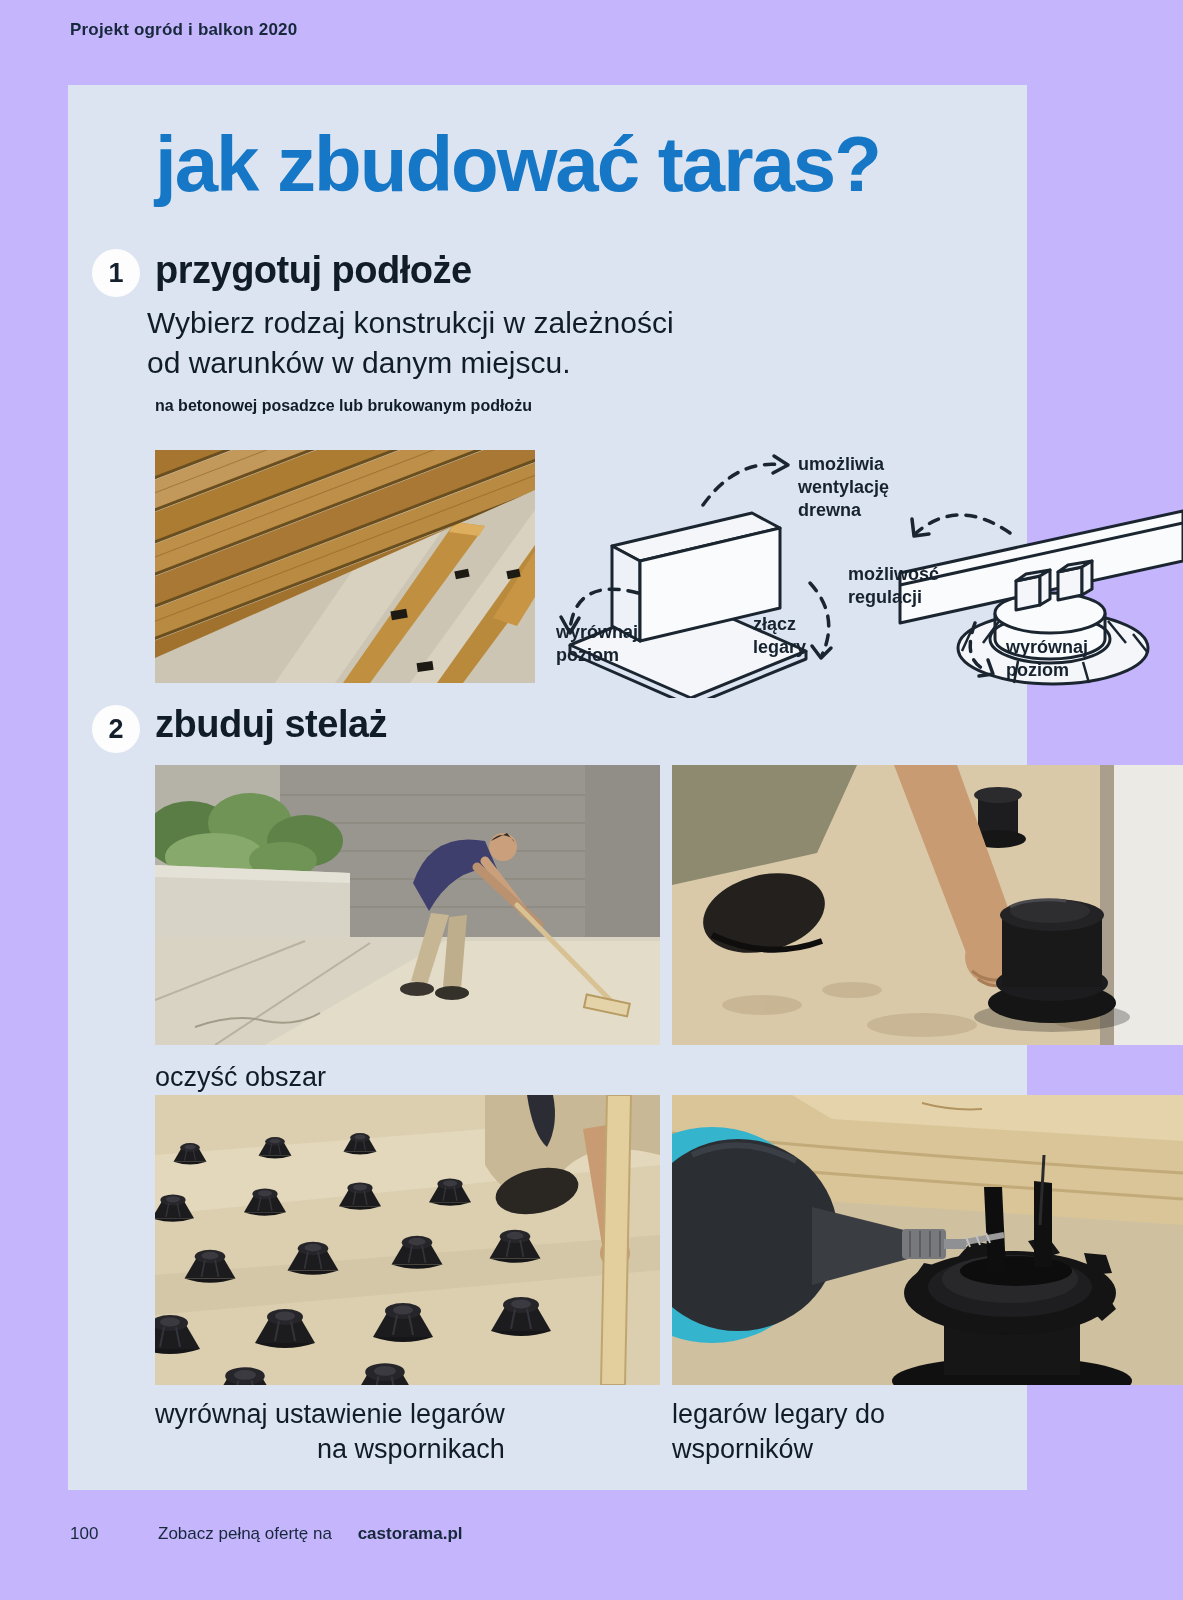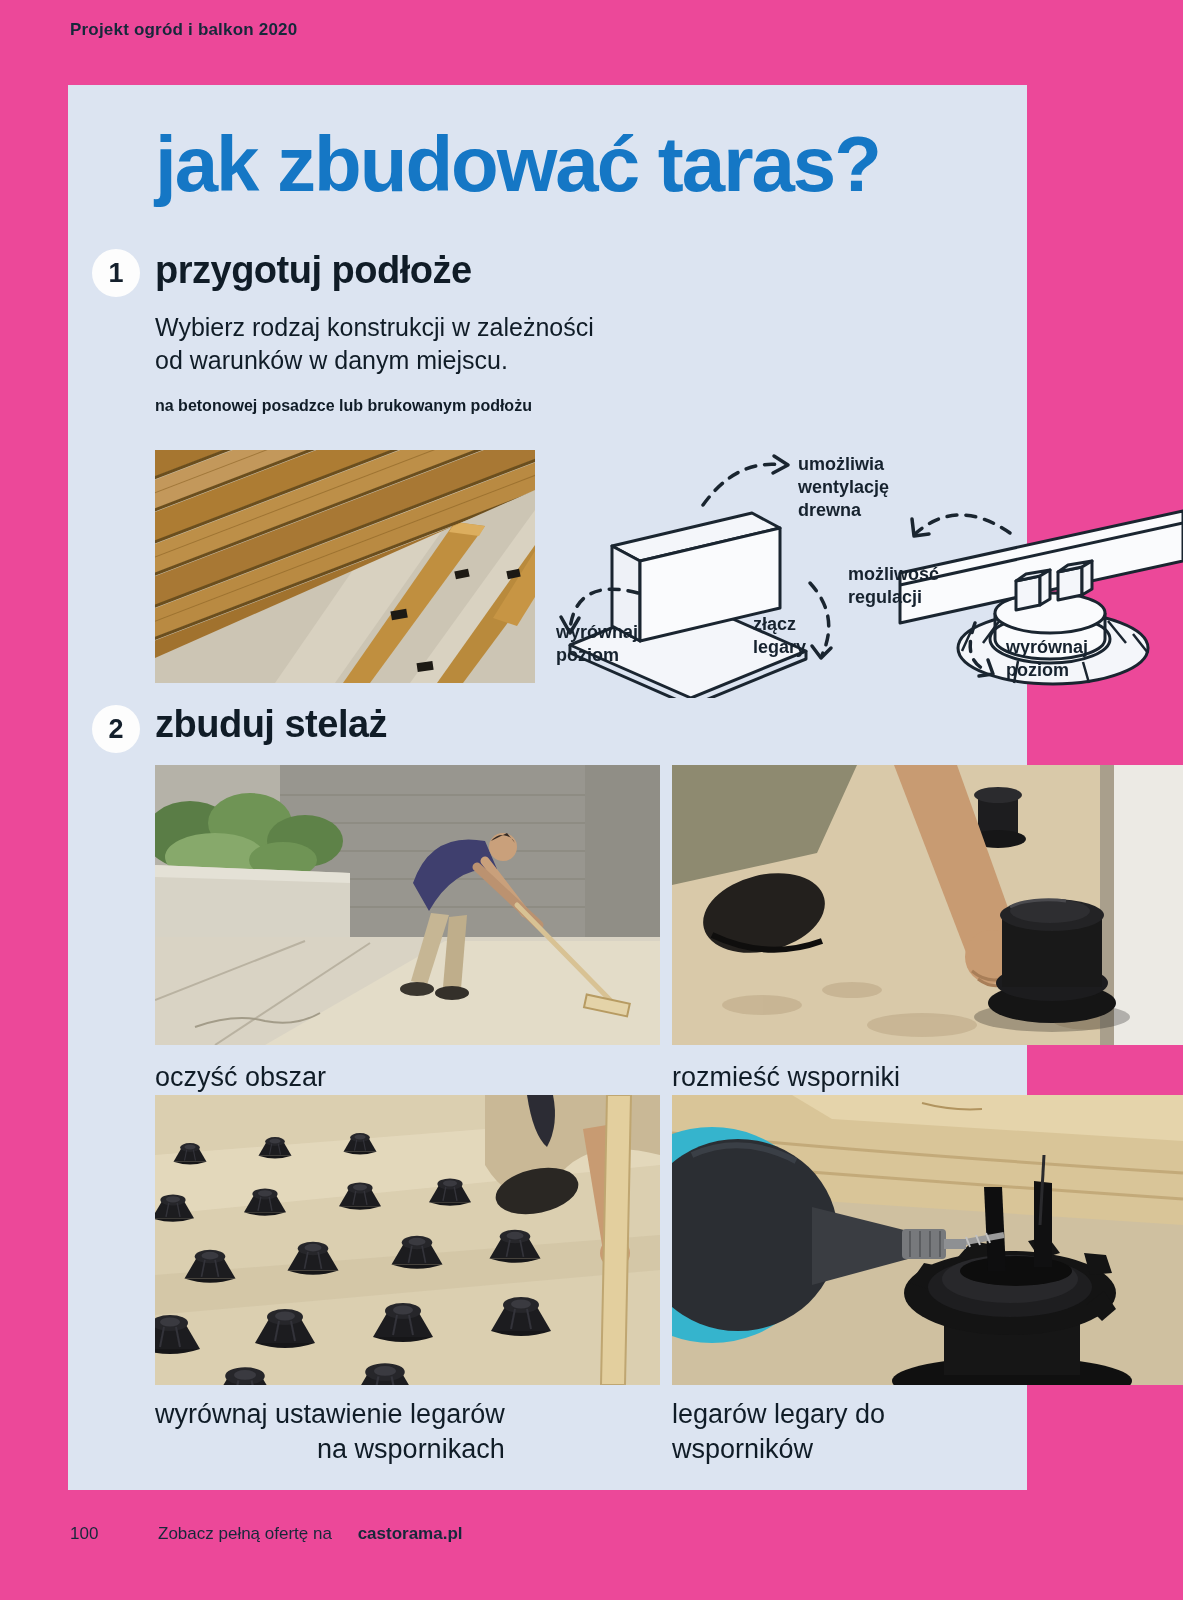--- a/index.html
+++ b/index.html
@@ -3,42 +3,42 @@
 <meta charset="utf-8">
 <style>
   :root{
     --accent-blue:#1577c5;
     --panel-bg:#dce4f1;
     --ink:#131e29;
   }
   *{box-sizing:border-box;margin:0;padding:0;}
   html,body{background:#ffffff;}
   body{font-family:"Liberation Sans", sans-serif;color:var(--ink);}
-  .page{position:relative;width:1183px;height:1600px;background:#ec4899;overflow:hidden;}
+  .page{position:relative;width:1183px;height:1600px;background:#c4b5fd;overflow:hidden;}
 
   .masthead{position:absolute;left:70px;top:20px;font-size:17px;font-weight:700;
     color:#16283a;letter-spacing:.2px;}
 
   .panel{position:absolute;left:68px;top:85px;width:959px;height:1405px;
     background:var(--panel-bg);}
 
   .panel-title{position:absolute;left:87px;top:34px;font-size:78px;font-weight:600;
     color:var(--accent-blue);letter-spacing:-2px;}
 
   .step-circle{position:absolute;width:48px;height:48px;border-radius:50%;background:#fdfdfd;
     display:flex;align-items:center;justify-content:center;font-size:27px;font-weight:700;color:#14202c;}
   .circle-1{left:24px;top:164px;}
   .circle-2{left:24px;top:620px;}
 
   .step-heading{position:absolute;left:87px;font-size:38px;font-weight:700;color:#101c27;letter-spacing:-.5px;}
   .heading-1{top:164px;}
   .heading-2{top:618px;}
 
-  .step-desc{position:absolute;left:87px;top:218px;font-size:25px;line-height:1.32;
-    color:#101c27;white-space:pre-line;margin-top:8px;}
+  .step-desc{position:absolute;left:79px;top:218px;font-size:30px;line-height:1.32;
+    color:#101c27;white-space:pre-line;}
   .step-subheading{position:absolute;left:87px;top:312px;font-size:16px;font-weight:700;color:#101c27;}
 
   .photo{position:absolute;overflow:hidden;}
   .photo svg{display:block;}
   .photo-wood{left:87px;top:365px;width:380px;height:233px;}
   .photo-1{left:87px;top:680px;width:505px;height:280px;}
   .photo-2{left:604px;top:680px;width:511px;height:280px;}
   .photo-3{left:87px;top:1010px;width:505px;height:290px;}
   .photo-4{left:604px;top:1010px;width:511px;height:290px;}
 
@@ -269,21 +269,20 @@
           <ellipse cx="380" cy="218" rx="56" ry="18" fill="#1c1c1e"></ellipse>
           <rect x="330" y="150" width="100" height="72" fill="#191919"></rect>
           <ellipse cx="380" cy="150" rx="52" ry="16" fill="#232325"></ellipse>
           <ellipse cx="378" cy="146" rx="40" ry="12" fill="#2e2e31"></ellipse>
           <path d="M338,142 a44,14 0 0 1 56,-6" stroke="#4a4a4e" stroke-width="3" fill="none"></path>
         </g>
       </svg>
     </div>
 
     <div class="caption cap-1">oczyść obszar</div>
-    <div class="caption cap-2">rozmieść wsporniki</div>
 
     <div class="photo photo-3">
       <svg width="505" height="290" viewBox="0 0 505 290">
         <defs>
           <g id="ped">
             <polygon points="-30,16 -16,-8 16,-8 30,16" fill="#1c1c1f"></polygon>
             <path d="M-30,16 Q0,26 30,16" fill="#161618"></path>
             <ellipse cx="0" cy="-10" rx="18" ry="8" fill="#26262a"></ellipse>
             <ellipse cx="0" cy="-11" rx="10" ry="4.5" fill="#3a3a40"></ellipse>
             <line x1="-10" y1="14" x2="-6" y2="-6" stroke="#33333a" stroke-width="2"></line>

